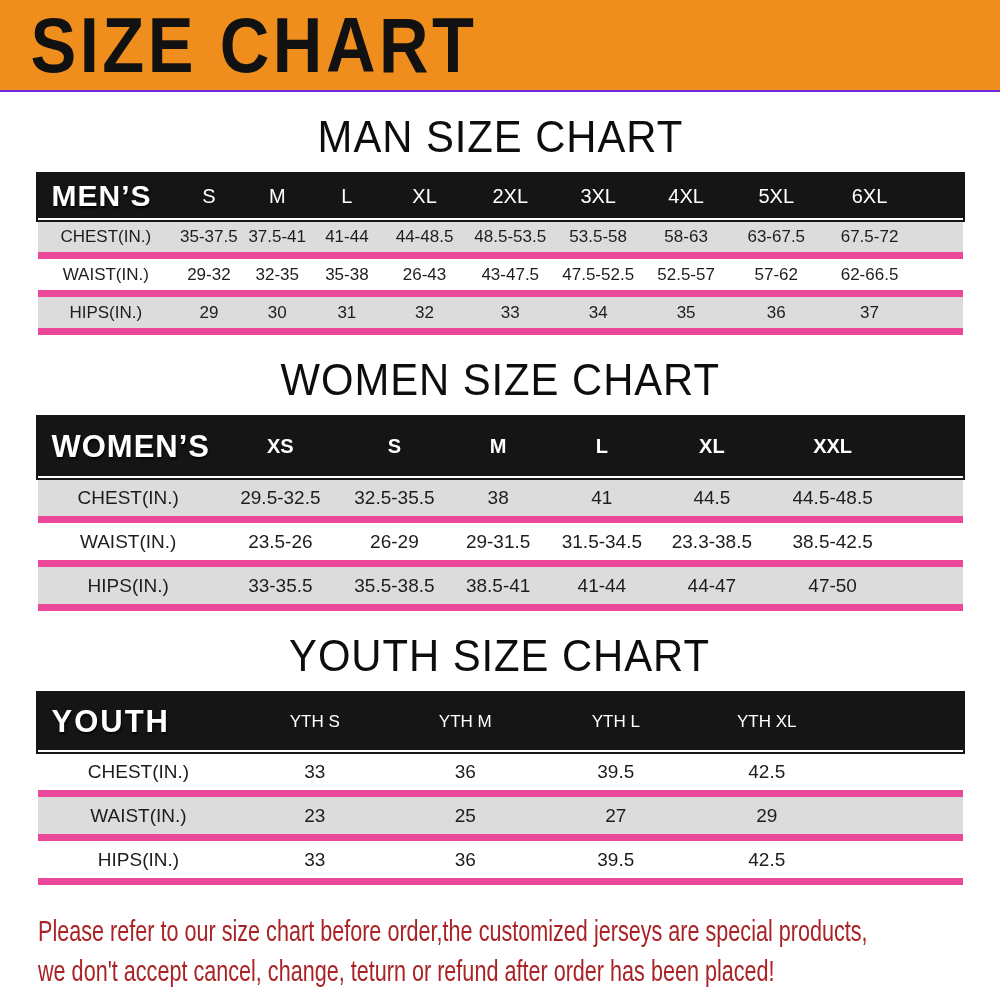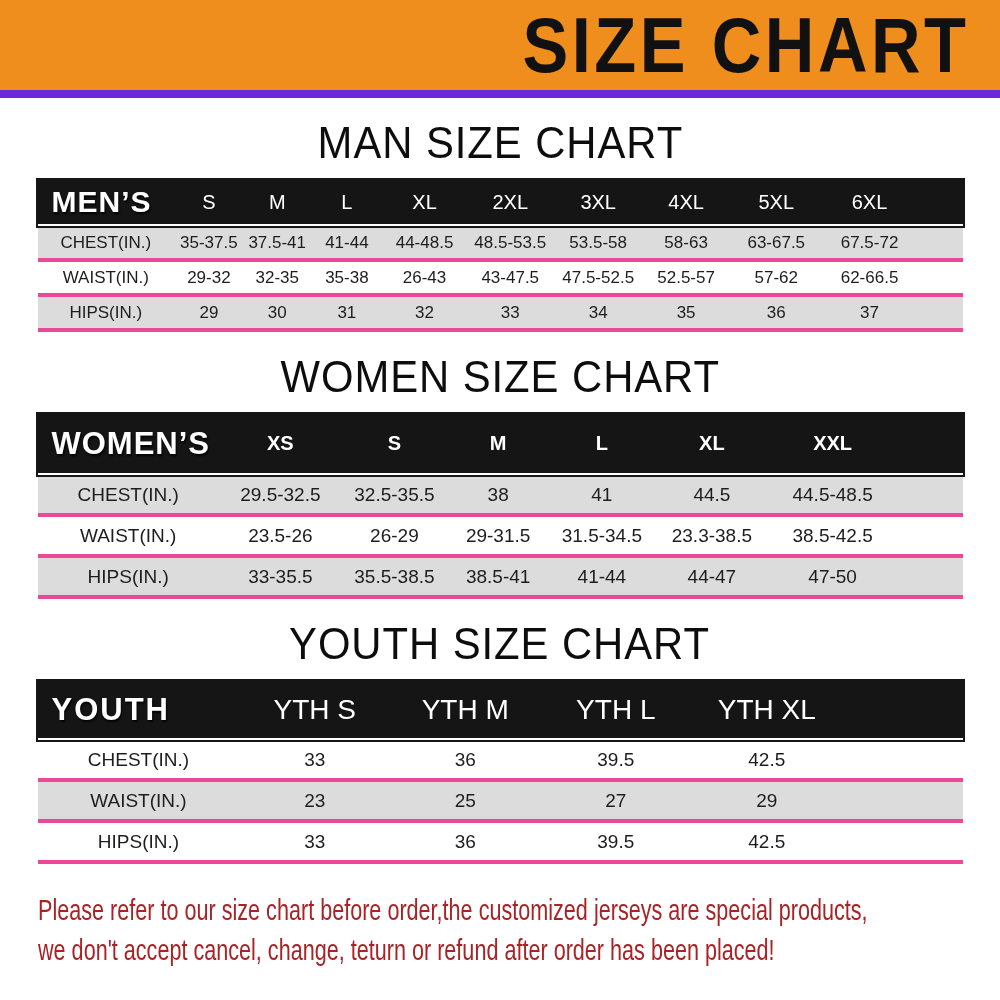--- a/index.html
+++ b/index.html
@@ -9,22 +9,22 @@
     font-family:"Liberation Sans", sans-serif;
     color:var(--body_text,#1d1d1d);
     overflow:hidden;
   }
   .page{width:1000px;height:1000px;position:relative;}
 
   
   .banner{
     height:90px;
     background:var(--banner_bg,#ef8e1d);
-    display:flex;align-items:center;justify-content:flex-end;
-    border-bottom:8px solid #6d28d9;
+    display:flex;align-items:center;justify-content:flex-start;
+    border-bottom:2px solid #6d28d9;
   }
   .banner-title{
     display:inline-block;
     font-size:78px;font-weight:bold;letter-spacing:4px;
     color:var(--banner_text,#111111);
     transform:scaleX(0.88);
     white-space:nowrap;
     line-height:1;
   }
 
@@ -57,21 +57,21 @@
     text-align:center;
     vertical-align:middle;
   }
   .size-table thead th.corner{
     font-weight:bold;
     text-align:left;
     padding-left:14px;
     letter-spacing:1px;
     text-shadow:1px 2px 2px rgba(0,0,0,0.85);
   }
-  .size-table tbody tr{border-bottom:4px solid #ec4899;}
+  .size-table tbody tr{border-bottom:7px solid #ec4899;}
   .size-table tbody tr.odd{background:var(--row_alt_bg,#dcdcdc);}
   .size-table tbody tr.even{background:var(--row_bg,#ffffff);}
   .size-table tbody th,.size-table tbody td{
     font-weight:normal;
     text-align:center;
     vertical-align:middle;
     color:var(--body_text,#1d1d1d);
     padding:0;
   }
 
@@ -98,21 +98,21 @@
   .t-women thead th:nth-child(1){width:18.6%;}
   .t-women thead th:nth-child(2){width:13.5%;}
   .t-women thead th:nth-child(3){width:11.5%;}
   .t-women thead th:nth-child(4){width:11.2%;}
   .t-women thead th:nth-child(5){width:11.5%;}
   .t-women thead th:nth-child(6){width:12.6%;}
   .t-women thead th:nth-child(7){width:13.9%;}
   .t-women thead th:nth-child(8){width:7.2%;}
 
   
-  .t-youth thead th{height:55px;font-size:28px;}
+  .t-youth thead th{height:55px;font-size:17px;}
   .t-youth thead th.corner{font-size:31px;letter-spacing:2px;}
   .t-youth tbody th,.t-youth tbody td{height:37px;font-size:19px;}
   .t-youth thead th:nth-child(1){width:20.8%;}
   .t-youth thead th:nth-child(2){width:16.5%;}
   .t-youth thead th:nth-child(3){width:16.5%;}
   .t-youth thead th:nth-child(4){width:16.5%;}
   .t-youth thead th:nth-child(5){width:16.6%;}
   .t-youth thead th:nth-child(6){width:13.1%;}
 
   

